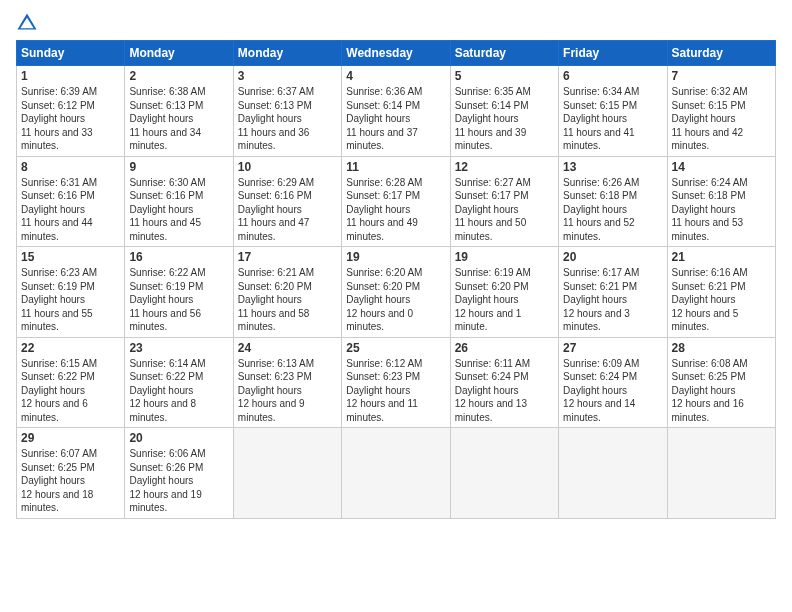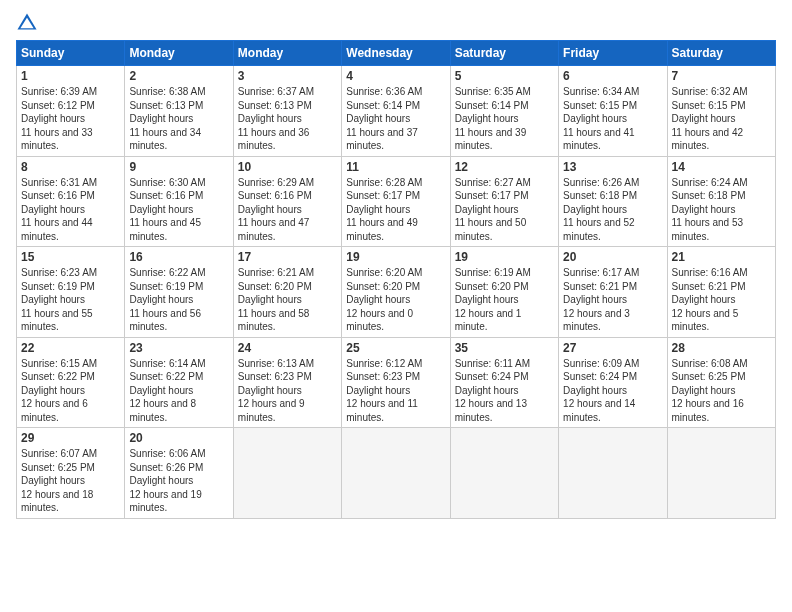--- a/index.html
+++ b/index.html
@@ -233,21 +233,21 @@
           </td>
           <td>
             <span class="day-num">24</span>
             <div class="day-info">Sunrise: 6:13 AM<br>Sunset: 6:23 PM<br>Daylight hours<br>12 hours and 9 minutes.</div>
           </td>
           <td>
             <span class="day-num">25</span>
             <div class="day-info">Sunrise: 6:12 AM<br>Sunset: 6:23 PM<br>Daylight hours<br>12 hours and 11 minutes.</div>
           </td>
           <td>
-            <span class="day-num">35</span>
+            <span class="day-num">26</span>
             <div class="day-info">Sunrise: 6:11 AM<br>Sunset: 6:24 PM<br>Daylight hours<br>12 hours and 13 minutes.</div>
           </td>
           <td>
             <span class="day-num">27</span>
             <div class="day-info">Sunrise: 6:09 AM<br>Sunset: 6:24 PM<br>Daylight hours<br>12 hours and 14 minutes.</div>
           </td>
           <td>
             <span class="day-num">28</span>
             <div class="day-info">Sunrise: 6:08 AM<br>Sunset: 6:25 PM<br>Daylight hours<br>12 hours and 16 minutes.</div>
           </td>

